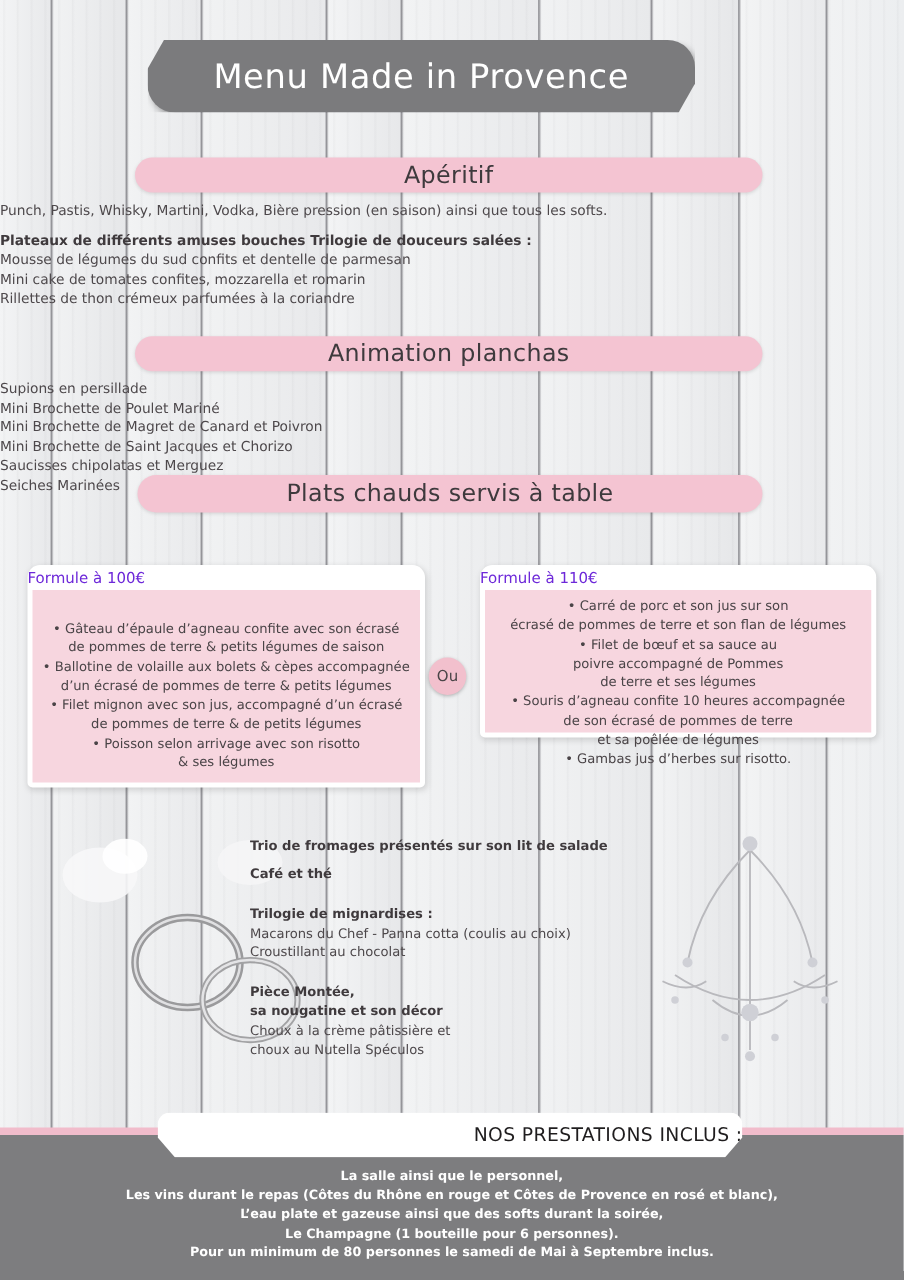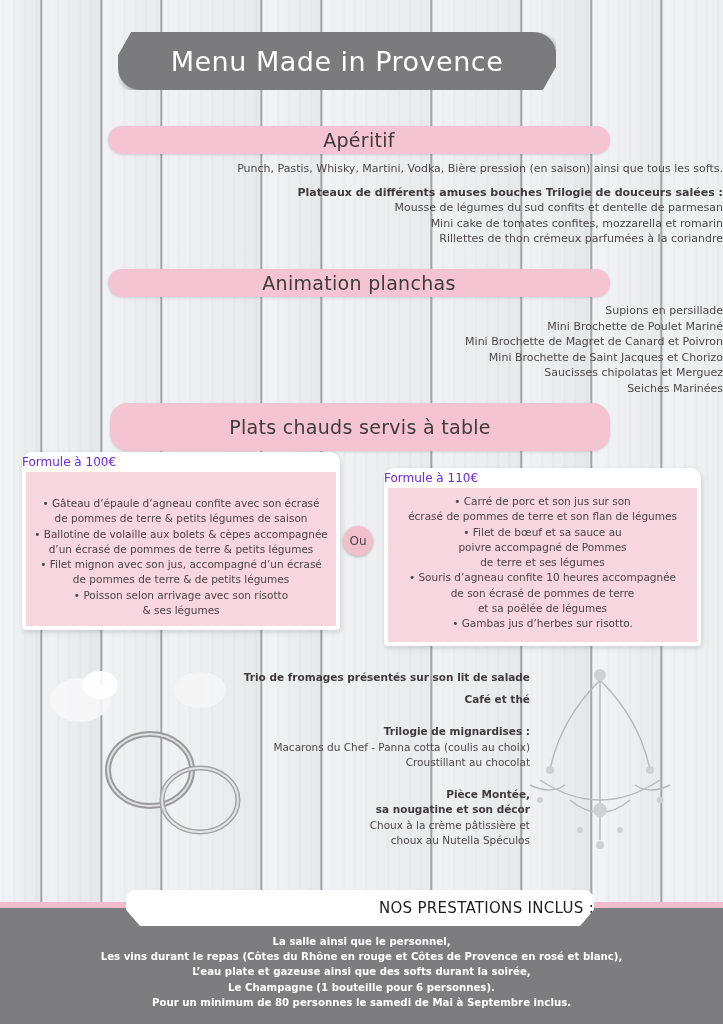--- a/index.html
+++ b/index.html
@@ -44,21 +44,21 @@
 
   
   .pill {
     background: #f4c4d2;
     border-radius: 18px;
     display: flex; align-items: center; justify-content: center;
     box-shadow: 0 1px 3px rgba(0,0,0,0.12);
   }
   .pill span { color: #3e3a3d; font-size: 19px; letter-spacing: 0.3px; }
 
-  .center-block { text-align: right; padding-left: 20px; }
+  .center-block { text-align: left; }
   .line { font-size: 11px; line-height: 15.5px; color: #4d484b; white-space: nowrap; }
   .bold { font-weight: bold; color: #3f3a3d; }
 
   
   .card {
     background: #ffffff;
     border-radius: 10px 10px 4px 4px;
     box-shadow: 1px 2px 5px rgba(0,0,0,0.15);
   }
   .card-head {
@@ -121,41 +121,41 @@
 </div>
 <div class="abs center-block" style="left:0; top:303px; width:723px;">
   <div class="line">Supions en persillade</div>
   <div class="line">Mini Brochette de Poulet Mariné</div>
   <div class="line">Mini Brochette de Magret de Canard et Poivron</div>
   <div class="line">Mini Brochette de Saint Jacques et Chorizo</div>
   <div class="line">Saucisses chipolatas et Merguez</div>
   <div class="line">Seiches Marinées</div>
 </div>
 
-<div class="abs pill" style="left:110px; top:403px; width:500px; height:48px;">
+<div class="abs pill" style="left:110px; top:380px; width:500px; height:30px;">
   <span>Plats chauds servis à table</span>
 </div>
 
 <div class="abs card" style="left:22px; top:452px; width:318px; height:178px;">
   <div class="card-head">Formule à 100€</div>
   <div class="card-body">
     <div class="line">• Gâteau d’épaule d’agneau confite avec son écrasé</div>
     <div class="line">de pommes de terre &amp; petits légumes de saison</div>
     <div class="line">• Ballotine de volaille aux bolets  &amp; cèpes accompagnée</div>
     <div class="line">d’un écrasé de pommes de terre &amp; petits légumes</div>
     <div class="line">• Filet mignon avec son jus, accompagné d’un écrasé</div>
     <div class="line">de pommes de terre &amp; de petits légumes</div>
     <div class="line">• Poisson selon arrivage avec son risotto</div>
     <div class="line">&amp; ses légumes</div>
   </div>
 </div>
 
 <div class="abs ou-badge">Ou</div>
 
-<div class="abs card" style="left:384px; top:468px; width:317px; height:178px;">
+<div class="abs card" style="left:384px; top:452px; width:317px; height:138px;">
   <div class="card-head">Formule à 110€</div>
   <div class="card-body" style="padding-top:6px;">
     <div class="line">• Carré de porc et son jus sur son</div>
     <div class="line">écrasé de pommes de terre et son flan de légumes</div>
     <div class="line">• Filet de bœuf et sa sauce au</div>
     <div class="line">poivre accompagné de Pommes</div>
     <div class="line">de terre et ses légumes</div>
     <div class="line">• Souris d’agneau confite 10 heures accompagnée</div>
     <div class="line">de son écrasé de pommes de terre</div>
     <div class="line">et sa poêlée de légumes</div>

